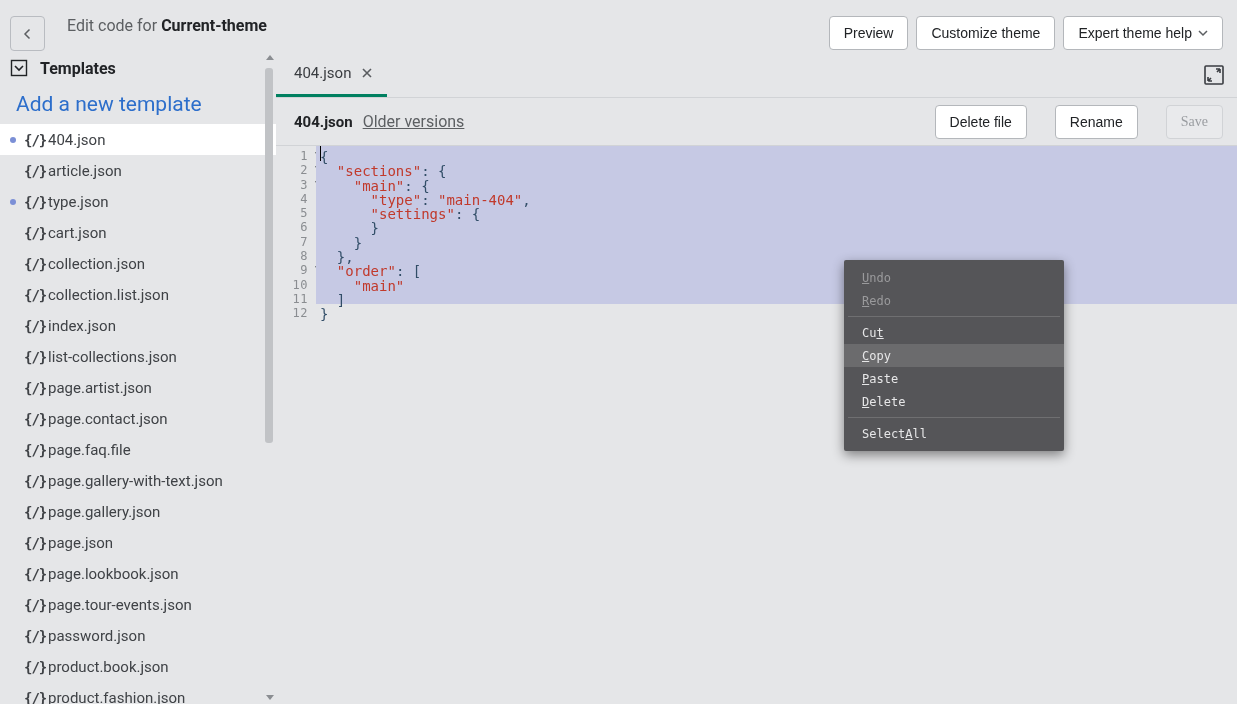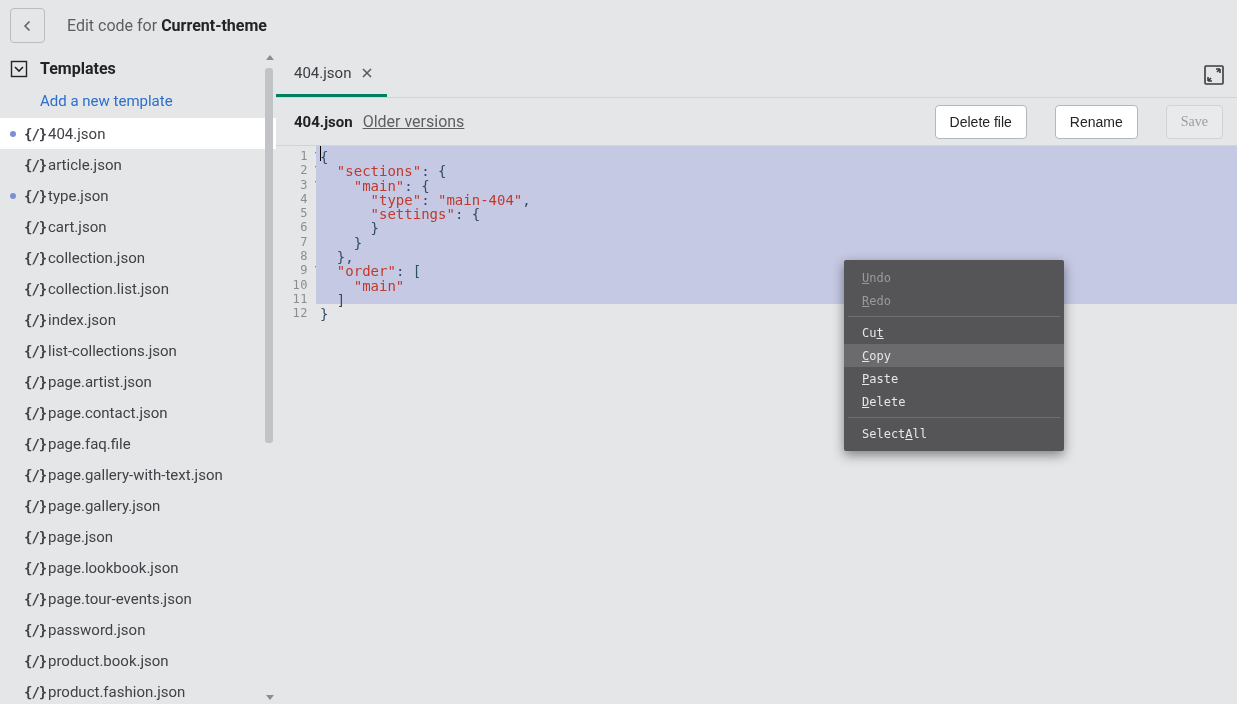--- a/index.html
+++ b/index.html
@@ -9,23 +9,22 @@
     font-family: -apple-system, BlinkMacSystemFont, "Segoe UI", Roboto, Helvetica, Arial, sans-serif;
     font-size: 14px;
     background: #e5e6e8;
     color: #212326;
     overflow: hidden;
   }
 
   
   .topbar {
     display: flex;
-    align-items: center;
     height: 51px;
-    padding: 0 10px;
+    padding: 16px 10px;
     background: #e5e6e8;
   }
   .back-btn {
     width: 35px; height: 35px;
     border: 1px solid #b9bcc1;
     border-radius: 4px;
     background: #e5e6e8;
     display: flex; align-items: center; justify-content: center;
     cursor: pointer;
   }
@@ -69,33 +68,33 @@
     flex-direction: column;
     position: relative;
   }
   .sidebar-scroll {
     flex: 1;
     overflow: hidden;
     position: relative;
   }
   .sidebar-header {
     display: flex;
-    align-items: center;
+    align-items: flex-start;
     gap: 12px;
     padding: 8px 10px 8px 10px;
     font-weight: 700;
     font-size: 16px;
   }
   .sidebar-header .collapse-icon {
     width: 18px; height: 18px;
   }
   .add-template {
-    padding: 6px 10px 6px 40px;
+    padding: 6px 10px 6px 16px;
     color: #2c6ecb;
-    font-size: 15px;
+    font-size: 21px;
     cursor: pointer;
   }
   .file-list { padding-top: 2px; }
   .file-row {
     display: flex;
     align-items: center;
     height: 31px;
     padding-left: 20px;
     font-size: 15px;
     color: #3f4246;
@@ -323,20 +322,30 @@
 <div class="topbar">
   <div class="back-btn">
     <svg viewBox="0 0 24 24">
         <path d="M14 6l-6 6 6 6"></path>
       </svg>
   </div>
   <div class="topbar-title">
     <span>Edit code for </span><span class="topbar-title-strong">Current-theme</span>
   </div>
   <div class="topbar-spacer"></div>
+  <div class="topbar-actions">
+    <button class="btn">Preview</button>
+    <button class="btn">Customize theme</button>
+    <button class="btn">
+      <span>Expert theme help</span>
+      <svg class="chev" viewBox="0 0 10 10">
+          <path d="M1 3l4 4 4-4" fill="none" stroke="#5c5f62" stroke-width="1.5"></path>
+        </svg>
+    </button>
+  </div>
 </div>
 
 <div class="main">
 
   <div class="sidebar">
     <div class="sidebar-scroll">
       <div class="sidebar-header">
         <svg class="collapse-icon" viewBox="0 0 18 18">
           <rect x="1.5" y="1.5" width="15" height="15" fill="none" stroke="#212326" stroke-width="1.4"></rect>
           <path d="M5 7l4 4 4-4" fill="none" stroke="#212326" stroke-width="1.6"></path>

